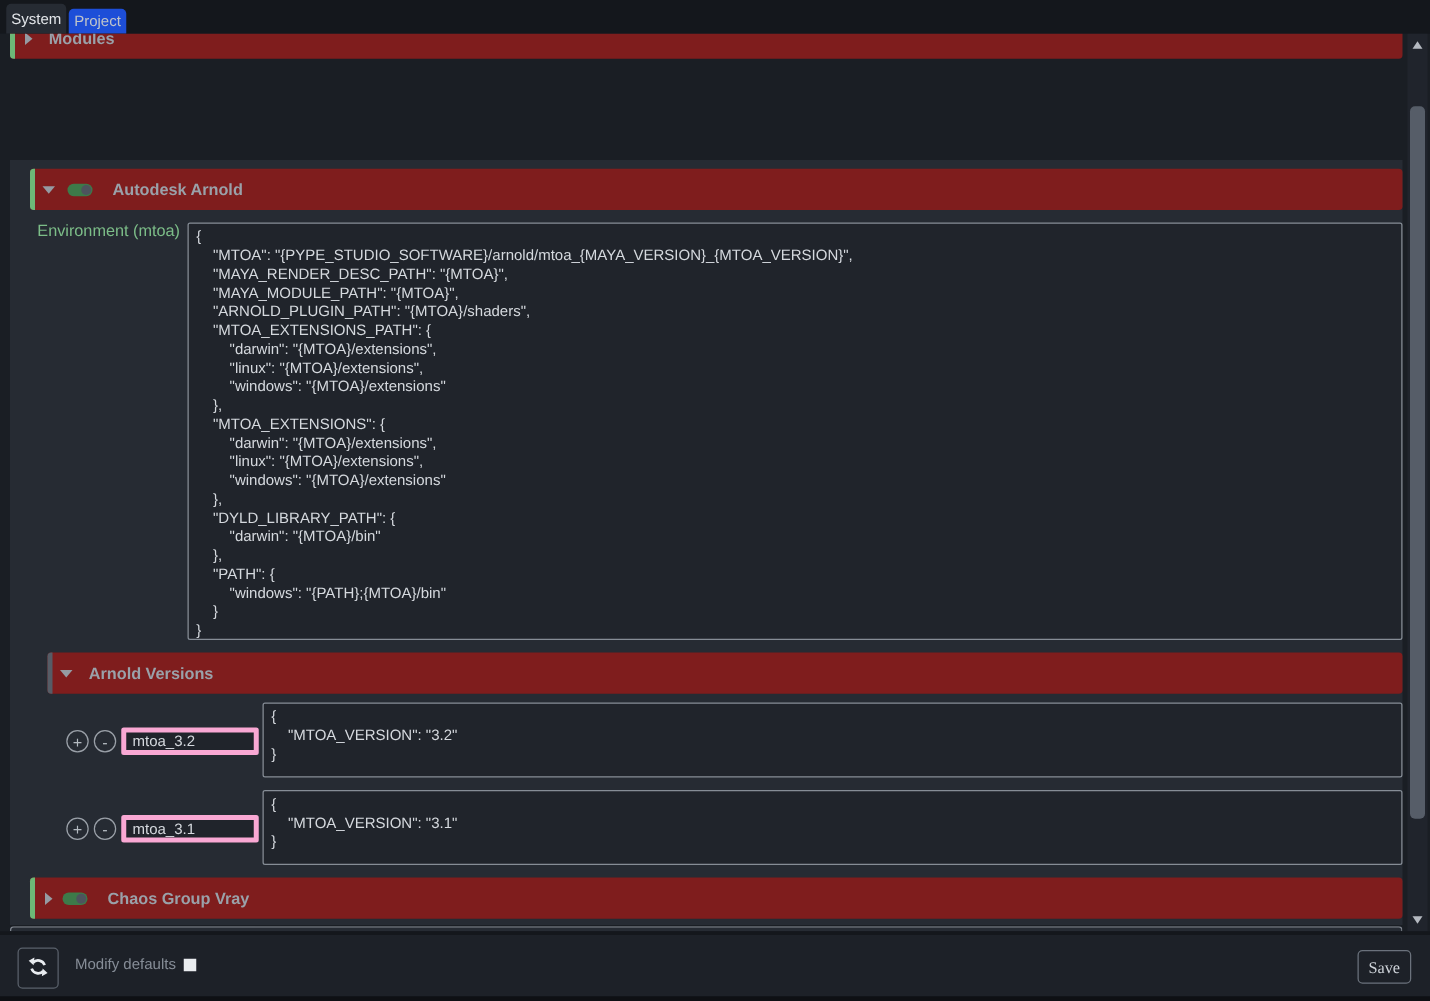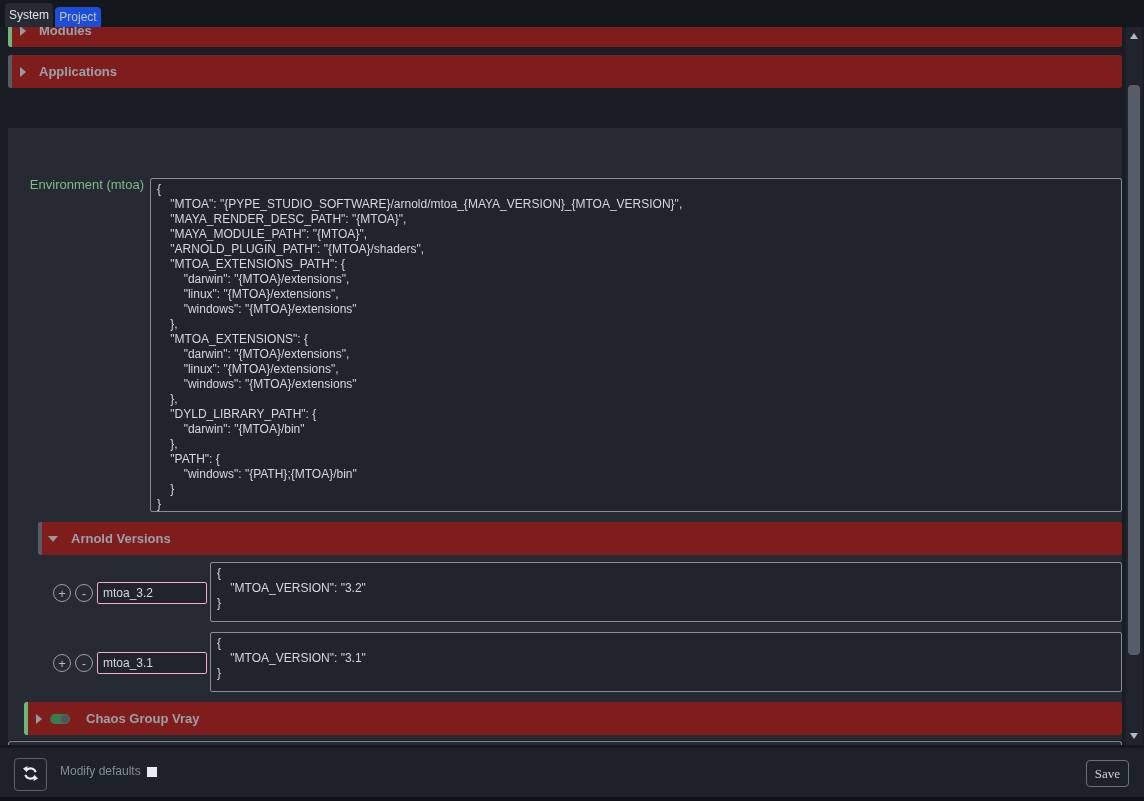--- a/index.html
+++ b/index.html
@@ -35,21 +35,21 @@
   .jsonbox { position:absolute; background:#20242b; border:1px solid #868d96; border-radius:2px;
              color:#d5d9de; font-size:12px; line-height:15px; white-space:pre; padding:3px 6px;
              font-family:"Liberation Sans", sans-serif; overflow:hidden; }
 
   .field-label { position:absolute; font-size:13px; color:#7cbd88; text-align:right; }
 
   .circle-btn { position:absolute; width:18px; height:18px; border-radius:50%; border:1px solid #9aa0a8;
                 color:#b4bac1; background:transparent; font-size:13px; line-height:15px;
                 display:flex; align-items:center; justify-content:center; cursor:default; }
 
-  .key-input { position:absolute; width:110px; height:22px; background:#20242b; border:1px solid #f9a8d4;
+  .key-input { position:absolute; width:110px; height:22px; background:#20242b; border:4px solid #f9a8d4;
                border-radius:2px; color:#d5d9de; font-size:12px; padding:4px 5px;
                font-family:"Liberation Sans", sans-serif; }
 
   .partial-next { position:absolute; left:8px; top:714px; width:1114px; height:10px;
                   background:#262b33; border:1px solid #80868f; border-bottom:none; border-radius:3px 3px 0 0; }
 
   
   .scrollbar { position:absolute; left:1126px; top:27px; width:16px; height:718px; background:#20242c; }
   .sb-thumb { position:absolute; left:2px; top:58px; width:12px; height:570px; background:#565d68; border-radius:4px; }
   .sb-up, .sb-down { position:absolute; left:4px; width:0; height:0; }
@@ -83,29 +83,32 @@
   </div>
 
   <div class="viewport">
 
     <div class="hdr" style="left:8px; top:-13px; width:1114px;">
       <span class="bar bar-green"></span>
       <span class="tri tri-right" style="margin-left:12px;"></span>
       <span class="hdr-label" style="margin-left:13px;">Modules</span>
     </div>
 
-    <div class="hdr" style="left:8px; top:28px; width:1114px;">
-      <span class="bar bar-gray"></span>
-      <span class="tri tri-right" style="margin-left:12px;"></span>
-      <span class="hdr-label" style="margin-left:13px;">Applications</span>
-    </div>
 
 
     <div class="tools-body"></div>
 
+    <div class="hdr" style="left:24px; top:108px; width:1098px;">
+      <span class="bar bar-green"></span>
+      <span class="tri tri-down" style="margin-left:10px;"></span>
+      <span class="toggle" style="margin-left:10px;">
+          <span class="knob"></span>
+        </span>
+      <span class="hdr-label" style="margin-left:16px;">Autodesk Arnold</span>
+    </div>
 
     <div class="field-label" style="left:24px; top:150px; width:120px;">Environment (mtoa)</div>
     <div class="jsonbox" style="left:150px; top:151px; width:972px; height:334px;">{
     "MTOA": "{PYPE_STUDIO_SOFTWARE}/arnold/mtoa_{MAYA_VERSION}_{MTOA_VERSION}",
     "MAYA_RENDER_DESC_PATH": "{MTOA}",
     "MAYA_MODULE_PATH": "{MTOA}",
     "ARNOLD_PLUGIN_PATH": "{MTOA}/shaders",
     "MTOA_EXTENSIONS_PATH": {
         "darwin": "{MTOA}/extensions",
         "linux": "{MTOA}/extensions",

